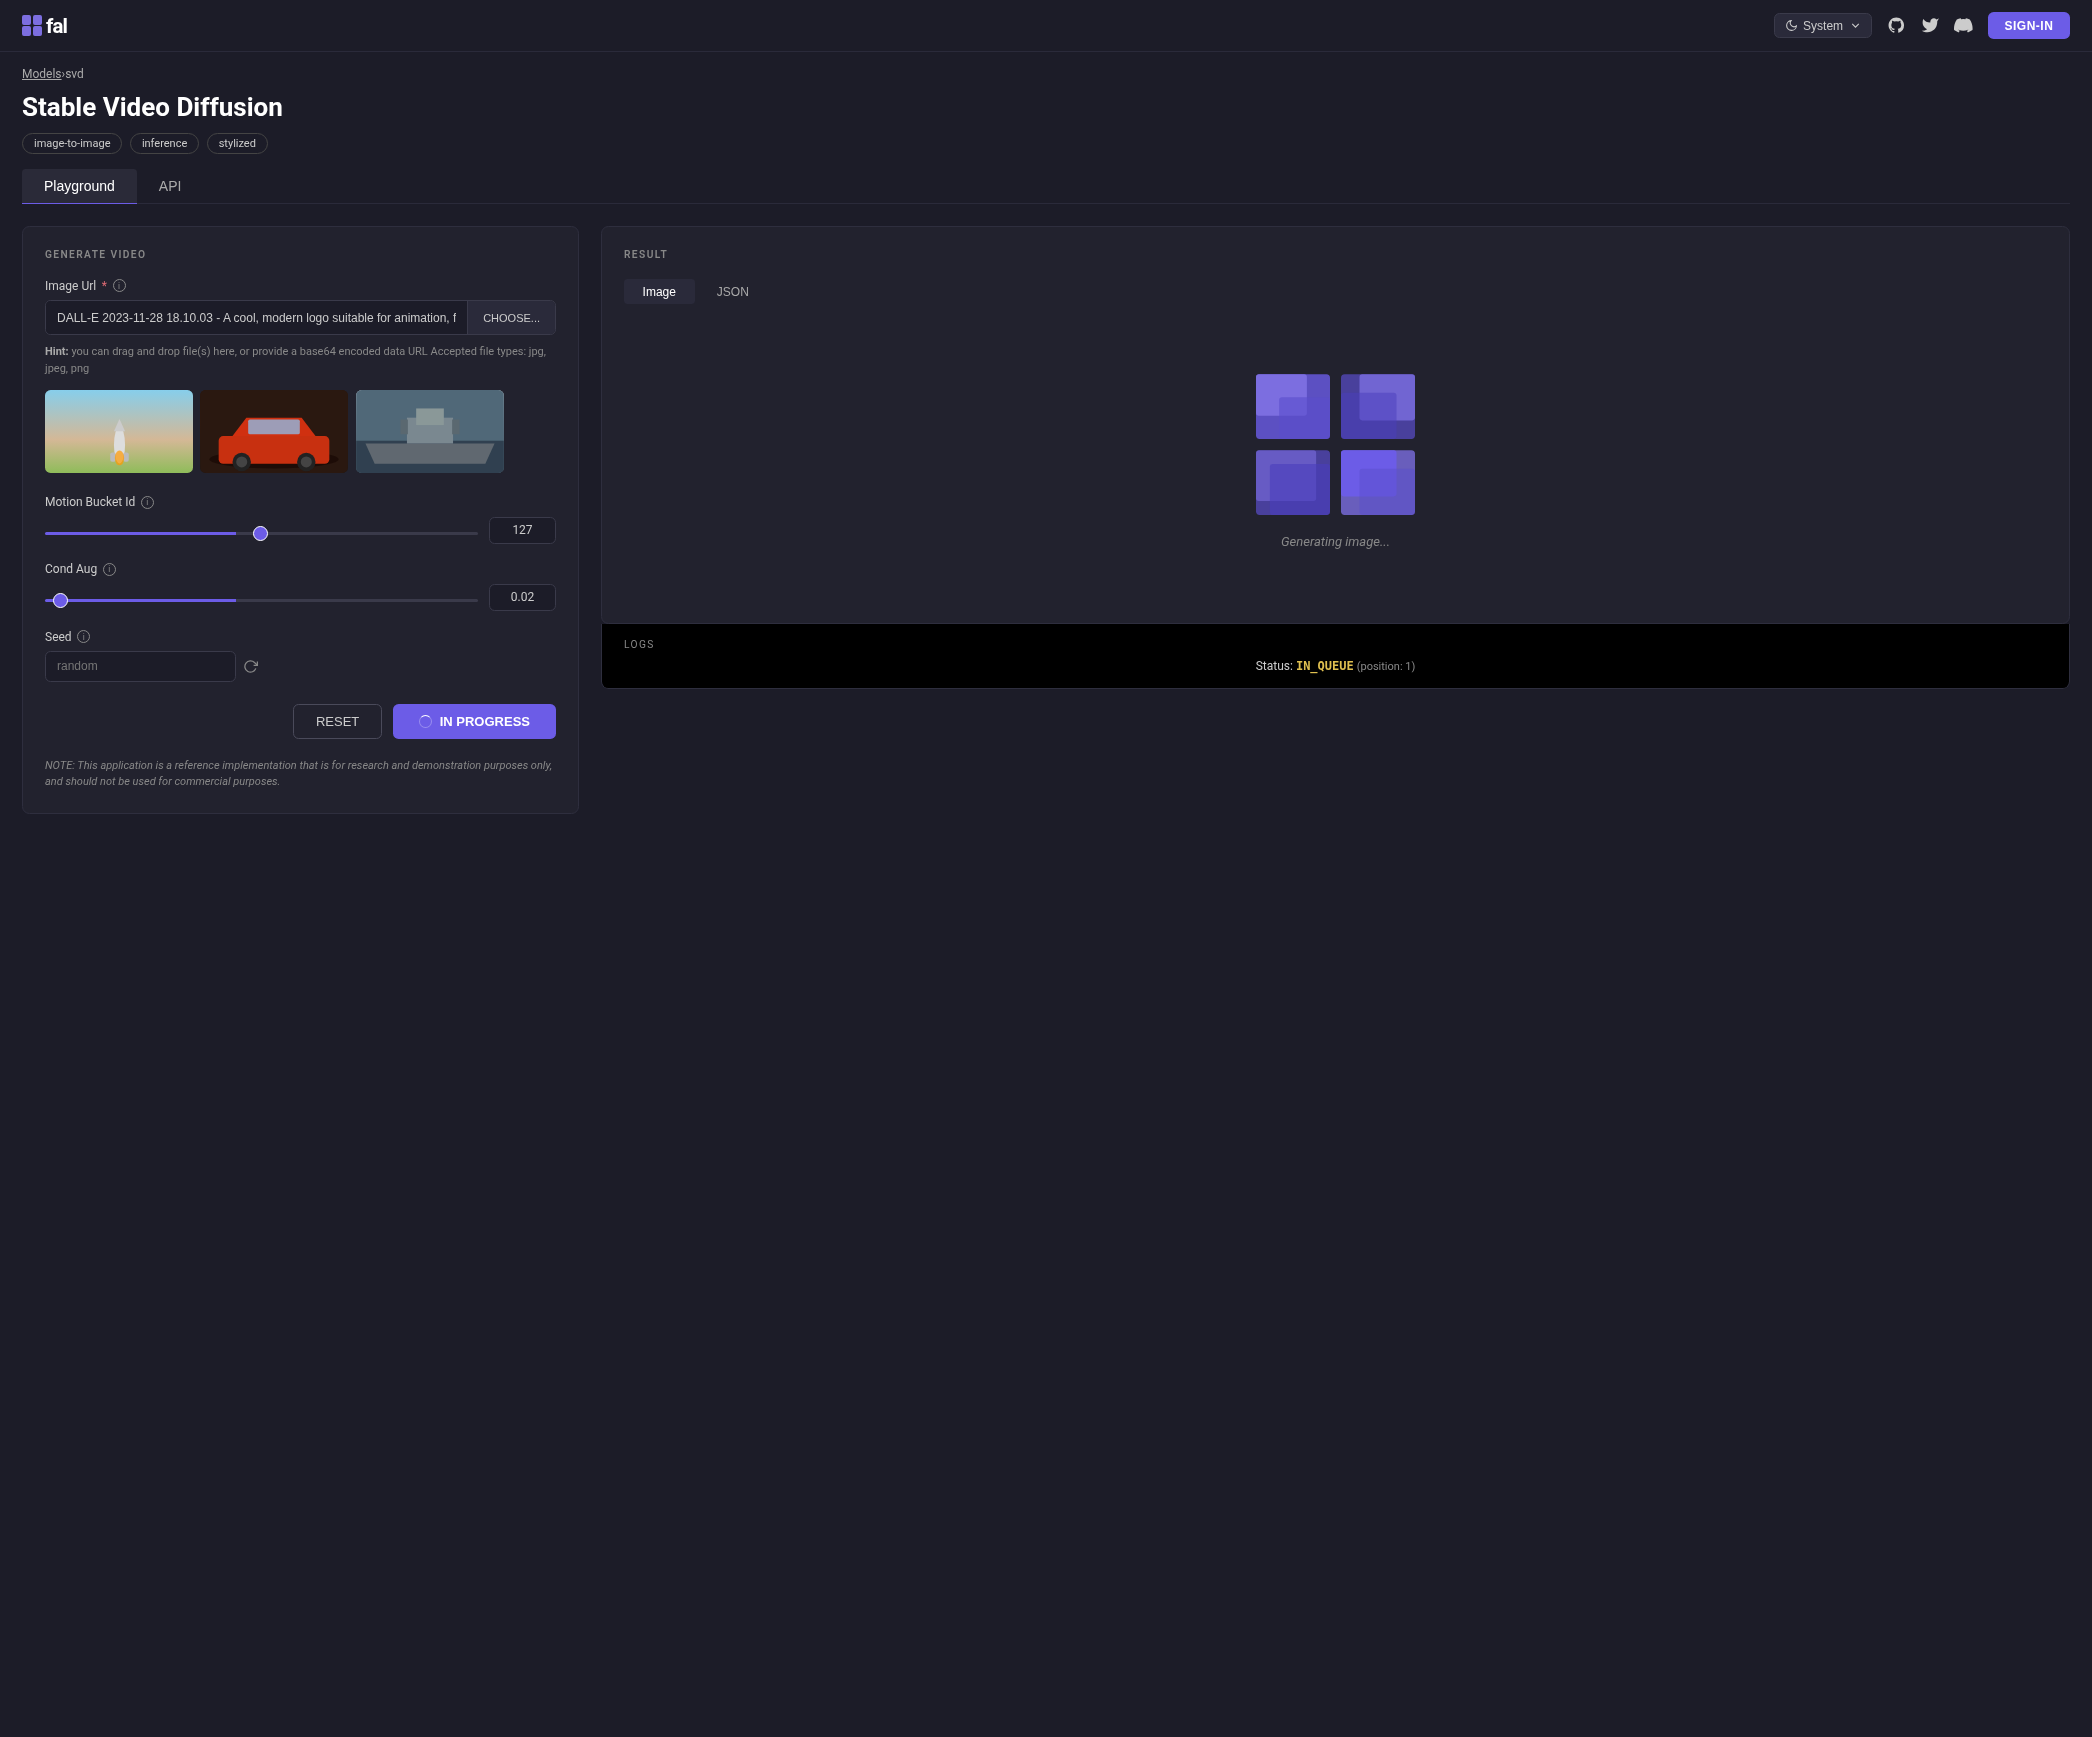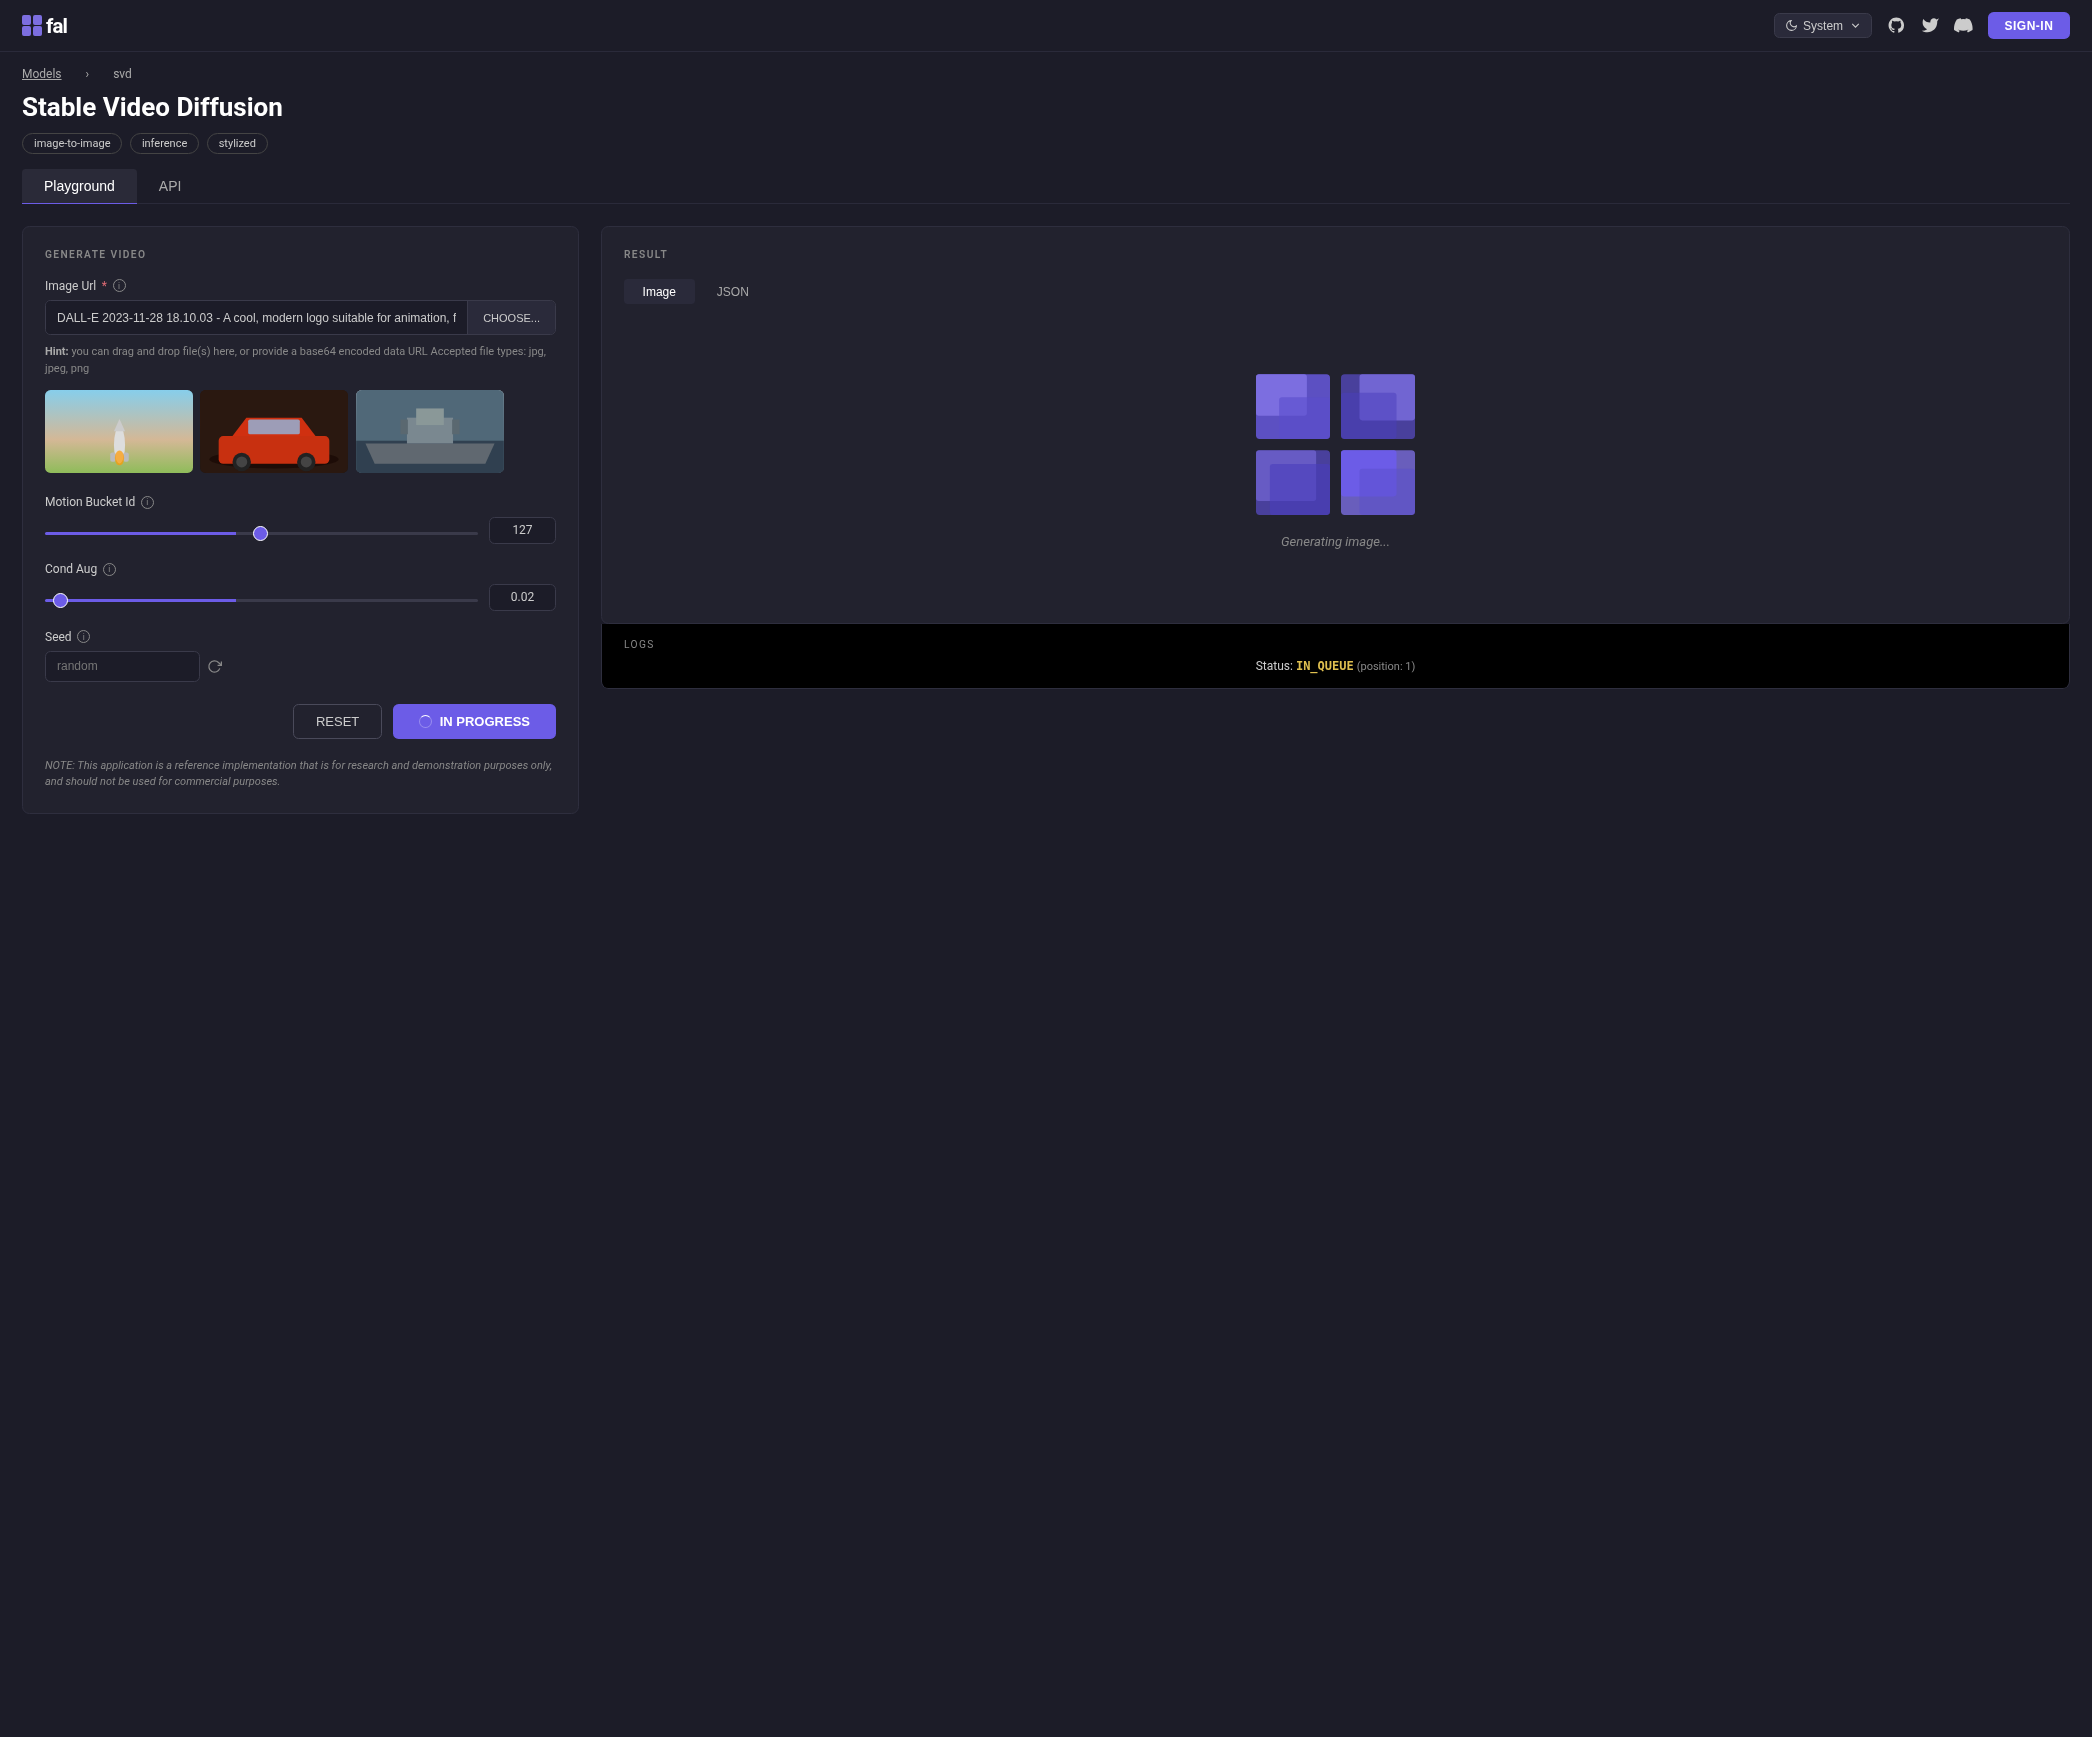--- a/index.html
+++ b/index.html
@@ -84,21 +84,21 @@
       letter-spacing: 0.5px;
     }
 
     
     .breadcrumb-area {
       padding: 15px 22px 3.7px;
     }
     .breadcrumb {
       display: flex;
       align-items: flex-start;
-      gap: 24px;
+      gap: 0;
       font-size: 12px;
       color: #aaa;
     }
     .breadcrumb a { color: #aaa; text-decoration: underline; cursor: pointer; }
 
     
     .page-title-area {
       padding: 7.4px 22px 15px;
     }
     .page-title {
@@ -316,21 +316,21 @@
       align-items: center;
       gap: 7.4px;
     }
     .seed-input {
       background: #1c1c28;
       border: 0.9px solid #3a3a4a;
       border-radius: 5.6px;
       padding: 7.4px 11px;
       color: #888;
       font-size: 12px;
-      width: 155px;
+      width: 191px;
       outline: none;
     }
     .refresh-icon-btn {
       background: transparent;
       border: none;
       color: #888;
       cursor: pointer;
       display: flex;
       align-items: center;
     }

